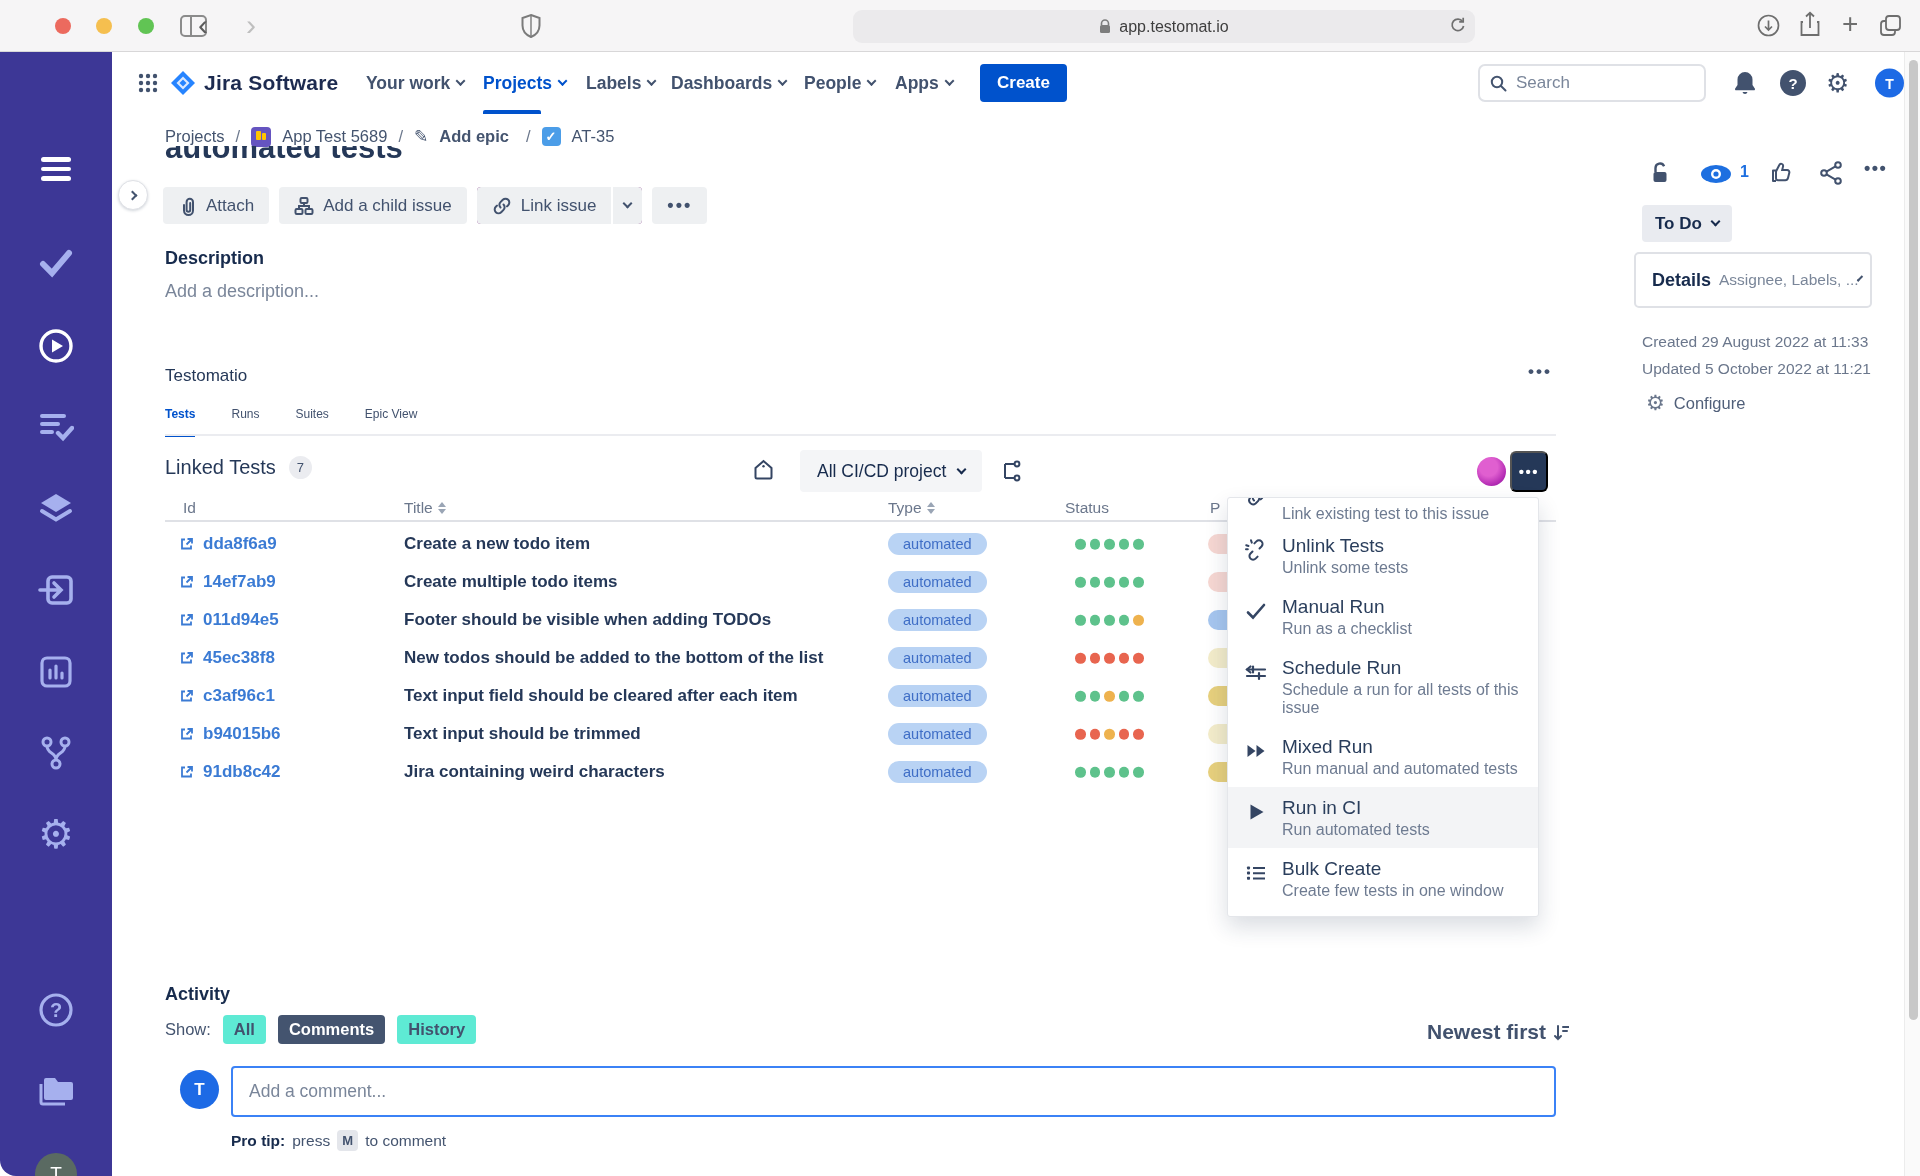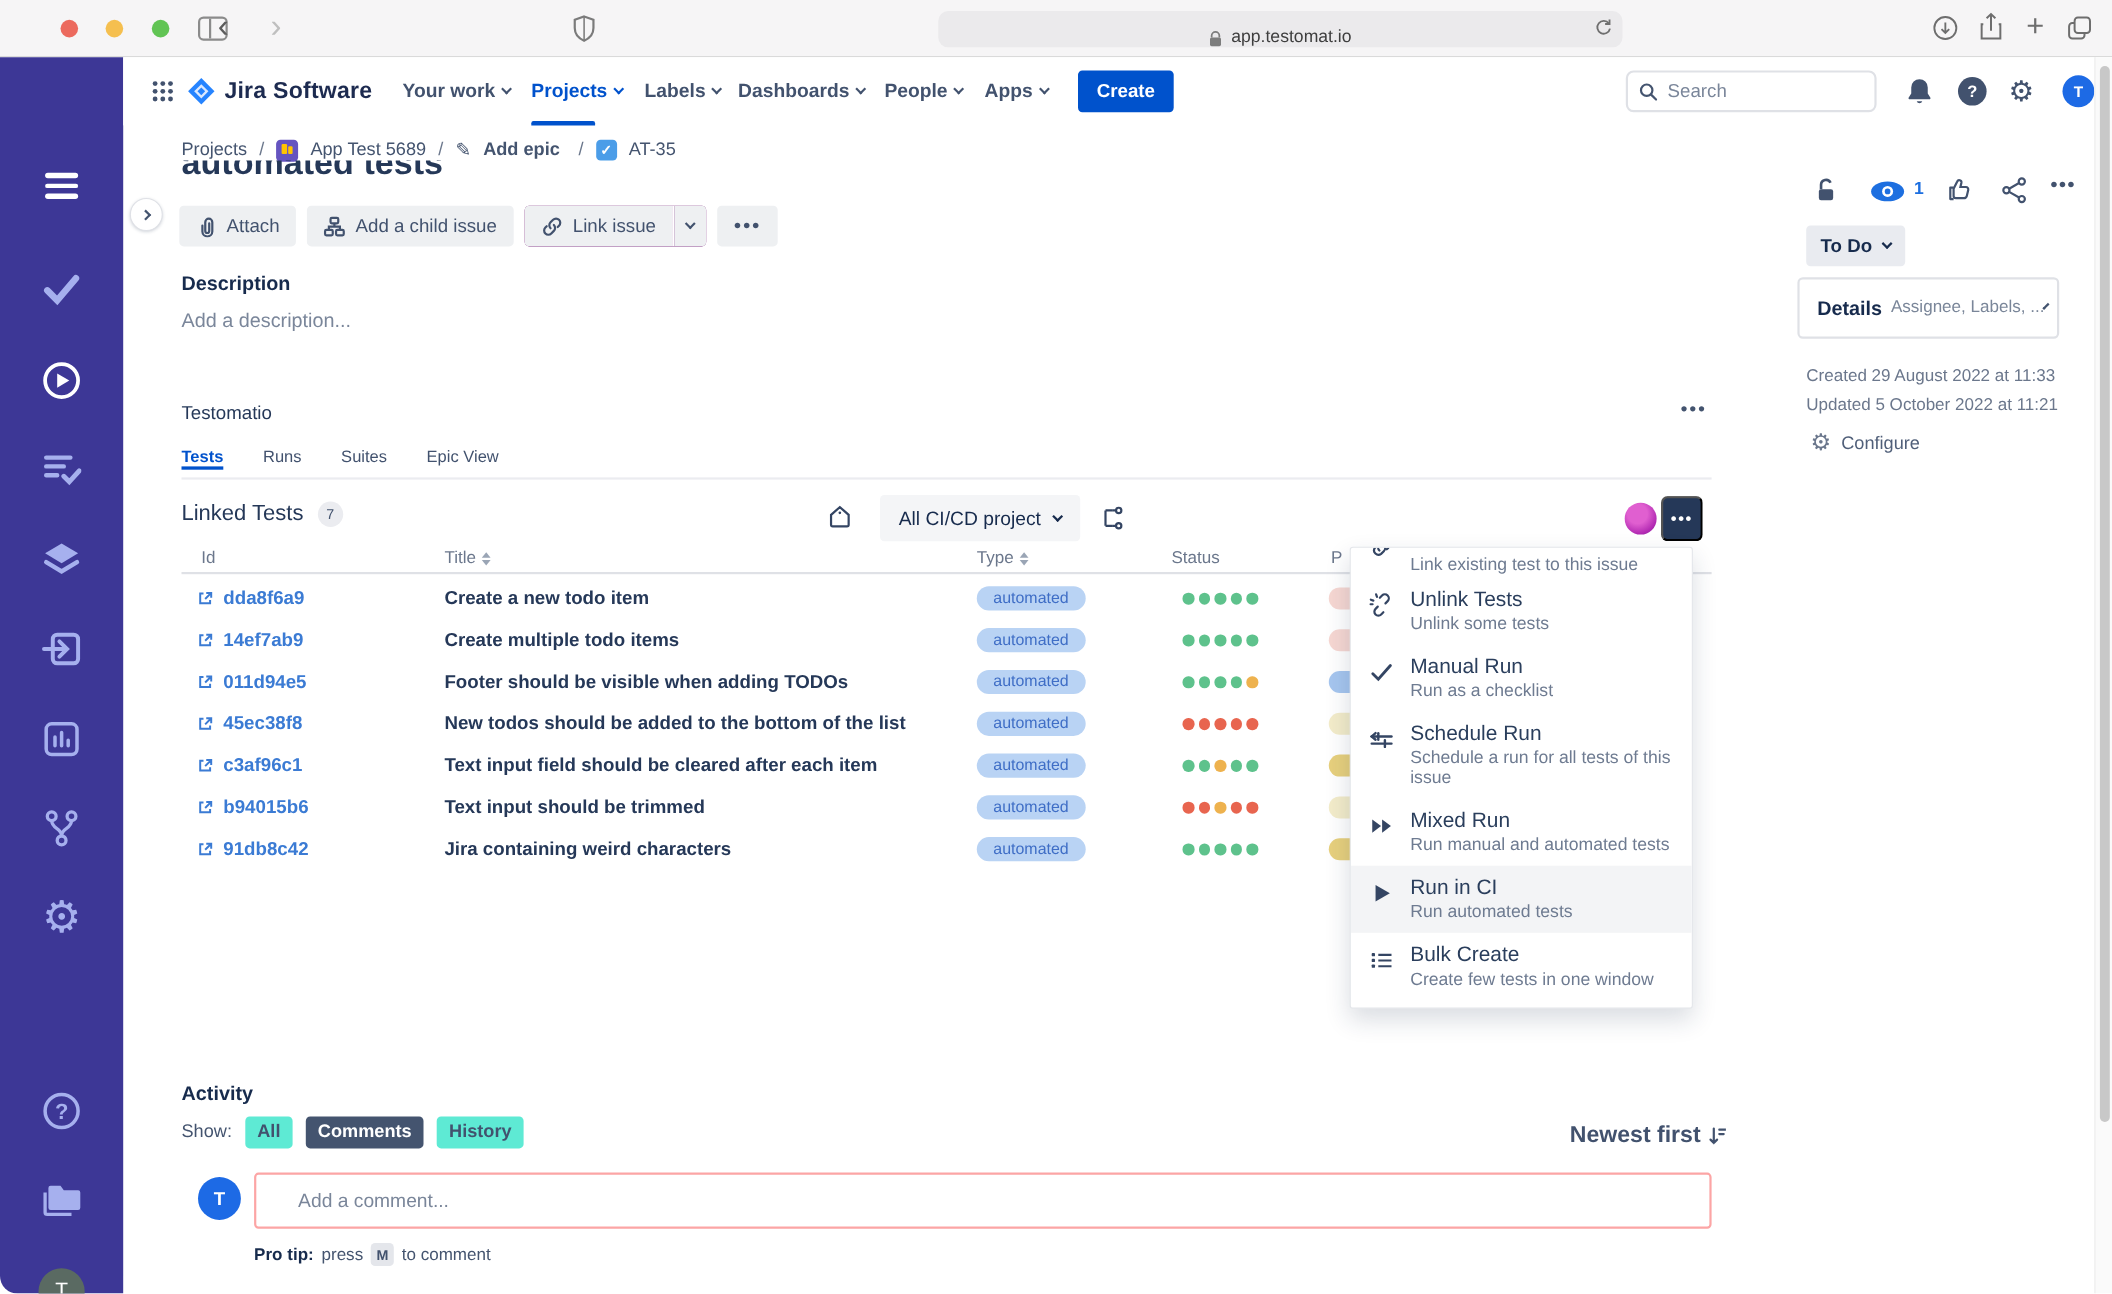--- a/index.html
+++ b/index.html
@@ -9,21 +9,21 @@
   svg{display:block}
 
   
   .chrome{position:absolute;left:0;top:0;width:1920px;height:52px;background:#f6f5f6;border-bottom:1px solid #d8d7d8}
   .tl{position:absolute;top:18px;width:16px;height:16px;border-radius:50%}
   .tl.r{left:55px;background:#ec6a5e}.tl.y{left:96px;background:#f5bf4f}.tl.g{left:138px;background:#61c454}
   .sbtgl{position:absolute;left:180px;top:15px;width:27px;height:22px;border:2px solid #8b8b8b;border-radius:5px}
   .sbtgl i{position:absolute;left:8px;top:0;bottom:0;border-left:2px solid #8b8b8b}
   .bchev{position:absolute;top:6px;font-size:30px;line-height:38px;color:#5c5c5c}
   .bchev.fwd{color:#bfbfbf}
-  .urlpill{position:absolute;left:853px;top:10px;width:622px;height:33px;background:#ebeaec;border-radius:9px;display:flex;align-items:flex-end;justify-content:center;gap:8px;color:#3e3e3e;font-size:16px}
+  .urlpill{position:absolute;left:853px;top:10px;width:622px;height:33px;background:#ebeaec;border-radius:9px;display:flex;align-items:center;justify-content:center;gap:8px;color:#3e3e3e;font-size:16px}
   .urlpill .re{position:absolute;right:8px;top:6px}
   .cicon{color:#6e6e6e}
 
   
   .lsb{position:absolute;left:0;top:52px;width:112px;height:1124px;background:#3d3796;border-bottom-left-radius:16px}
   .sbi{position:absolute;left:50%;transform:translateX(-50%);color:#a6b0ee}
   .hamb b{display:block;width:30px;height:4.5px;border-radius:3px;background:#fff;margin:5px 0}
   .sbava{width:42px;height:42px;border-radius:50%;background:#5a6a62;color:#fff;display:flex;align-items:center;justify-content:center;font-size:19px}
 
   
@@ -59,21 +59,21 @@
   .lgrp .divd{width:2px;background:#fff}
   .dots3{letter-spacing:2px;font-weight:700;color:#42526e;font-size:18px}
 
   .dlabel{position:absolute;left:165px;top:248px;font-size:18px;font-weight:700;color:#172b4d}
   .dplace{position:absolute;left:165px;top:281px;font-size:18px;color:#7a869a}
 
   
   .tmtitle{position:absolute;left:165px;top:366px;font-size:17px;color:#253858}
   .tmmore{position:absolute;left:1528px;top:362px;color:#44546f;font-size:17px;font-weight:700;letter-spacing:2px}
   .tabs{position:absolute;left:165px;top:407px;display:flex;gap:36px}
-  .tab{font-size:15px;color:#42526e;cursor:pointer}
+  .tab{font-size:12px;color:#42526e;padding-bottom:13px;cursor:pointer}
   .tab.on{color:#0052cc;font-weight:600;border-bottom:3px solid #0052cc}
   .tabrule{position:absolute;left:165px;top:434px;width:1391px;height:2px;background:#ebecf0}
   .ltrow{position:absolute;left:165px;top:456px;display:flex;align-items:center;gap:13px}
   .ltlabel{font-size:20px;color:#253858}
   .ltbadge{width:23px;height:23px;border-radius:50%;background:#ebecf0;color:#42526e;font-size:13px;display:flex;align-items:center;justify-content:center}
   .homei{position:absolute;left:752px;top:458px;color:#344563}
   .filterpill{position:absolute;left:800px;top:450px;height:42px;background:#f4f5f7;border-radius:4px;display:flex;align-items:center;gap:12px;padding:0 17px;font-size:17.5px;color:#172b4d;cursor:pointer}
   .treei{position:absolute;left:1000px;top:460px;color:#344563}
   .tava{position:absolute;left:1477px;top:457px;width:29px;height:29px;border-radius:50%;background:radial-gradient(circle at 40% 35%,#e05fd0 0 35%,#b32bb3 70%,#7c1d96)}
   .darkmore{position:absolute;left:1510px;top:451px;width:38px;height:41px;background:#253858;border-radius:6px;color:#fff;display:flex;align-items:center;justify-content:center;font-size:15px;font-weight:700;letter-spacing:1.5px;cursor:pointer}
@@ -119,21 +119,21 @@
   .cfg{position:absolute;left:1646px;top:390px;display:flex;align-items:center;gap:9px;color:#505f79;font-size:16.5px;cursor:pointer}
   .cfg .gear{font-size:21px;color:#6b778c}
 
   
   .acttitle{position:absolute;left:165px;top:984px;font-size:18px;font-weight:700;color:#172b4d}
   .showrow{position:absolute;left:165px;top:1015px;display:flex;align-items:center;gap:12px;font-size:16.5px;color:#44546f}
   .fpill{padding:5px 11px;border-radius:4px;background:#5eead4;color:#42526e;font-weight:600;cursor:pointer}
   .fpill.on{background:#44546f;color:#fff}
   .newest{position:absolute;left:1427px;top:1020px;display:flex;align-items:center;gap:7px;font-size:21px;font-weight:600;color:#42526e;cursor:pointer}
   .cava{position:absolute;left:180px;top:1070px;width:39px;height:39px;border-radius:50%;background:#1d6ae5;color:#fff;font-size:17px;font-weight:700;display:flex;align-items:center;justify-content:center}
-  .cinput{position:absolute;left:231px;top:1066px;width:1325px;height:51px;border:2px solid #fca5a5;border-radius:4px;padding-left:38px;font-size:17.5px;color:#172b4d;outline:none;font-family:inherit}
+  .cinput{position:absolute;left:231px;top:1066px;width:1325px;height:51px;border:2px solid #3b82f6;border-radius:4px;padding-left:16px;font-size:17.5px;color:#172b4d;outline:none;font-family:inherit}
   .cinput::placeholder{color:#7a869a}
   .protip{position:absolute;left:231px;top:1130px;display:flex;align-items:center;gap:7px;font-size:15.5px;color:#44546f}
   .protip b{color:#172b4d}
   .keyb{display:inline-flex;align-items:center;justify-content:center;width:21px;height:21px;background:#e4e6eb;border-radius:4px;font-size:13px;font-weight:700;color:#42526e}
 
   
   .sbtrack{position:absolute;left:1904px;top:52px;width:16px;height:1124px;background:#fafafa;border-left:1px solid #ececec}
   .sbthumb{position:absolute;left:3.5px;top:8px;width:9px;height:960px;border-radius:5px;background:#c8c8c8}
 </style>
 </head>

